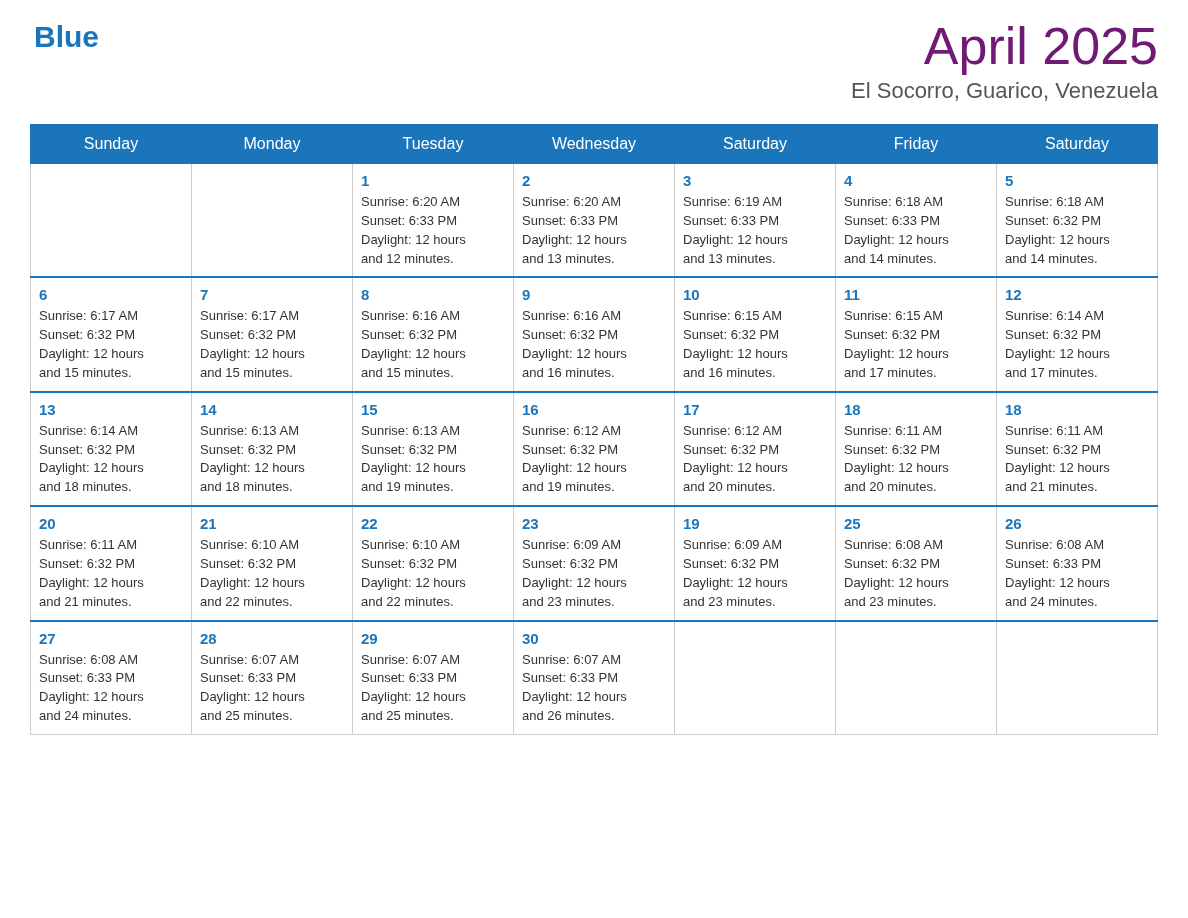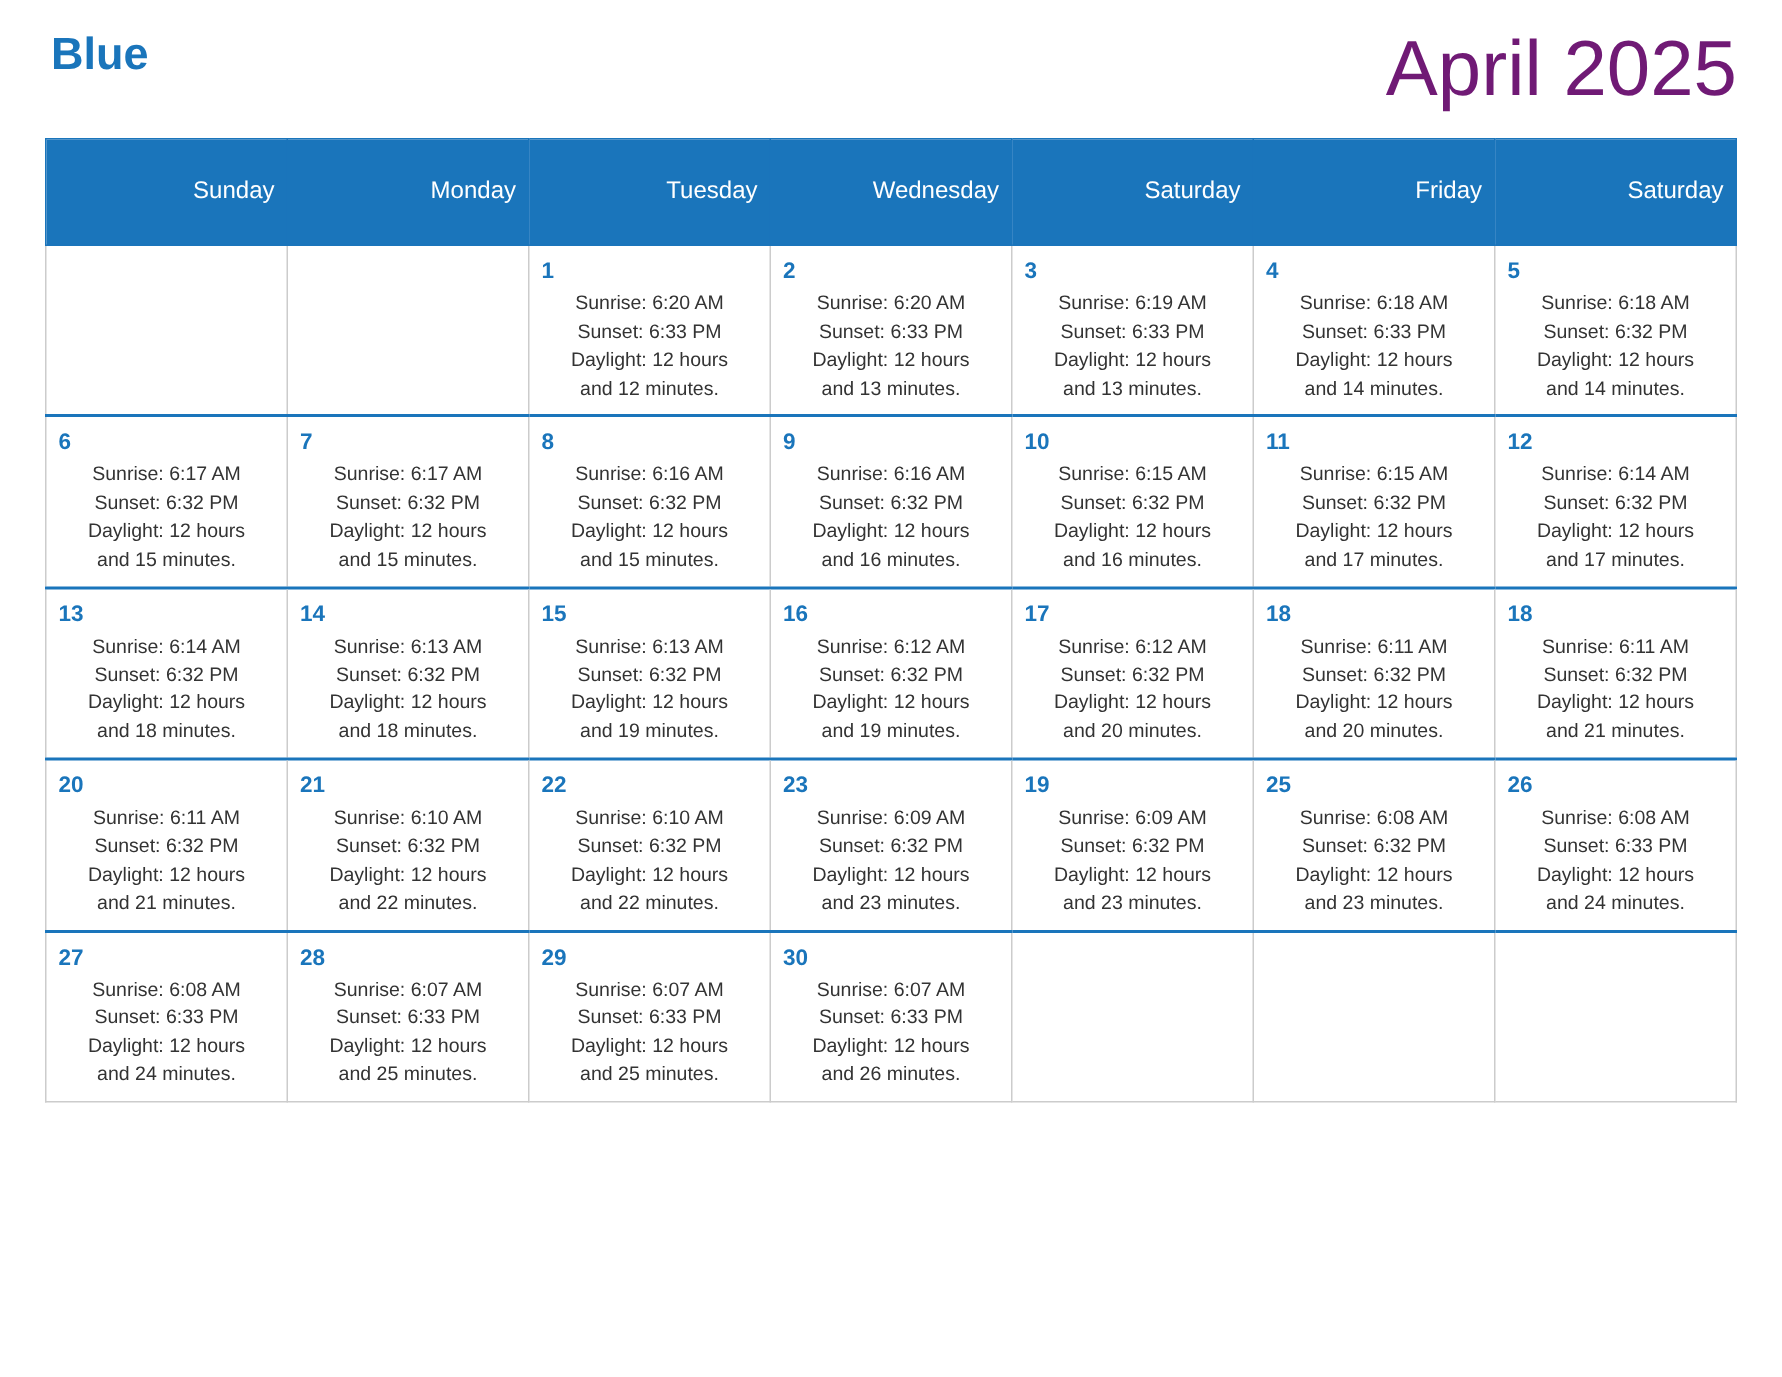--- a/index.html
+++ b/index.html
@@ -38,22 +38,22 @@
       color: #555;
       margin-top: 6px;
     }
     .calendar {
       width: 100%;
       border-collapse: collapse;
     }
     .calendar th {
       background: #1a75bb;
       color: #fff;
-      padding: 26px 8px;
-      text-align: right;
+      padding: 10px 8px;
+      text-align: center;
       font-size: 16px;
       font-weight: normal;
       border: 1px solid #1a75bb;
     }
     .calendar td {
       vertical-align: top;
       padding: 8px 8px;
       border: 1px solid #ccc;
       width: 14.28%;
       min-height: 100px;
@@ -64,40 +64,40 @@
       font-size: 15px;
       color: #1a75bb;
       font-weight: bold;
       display: block;
       margin-bottom: 4px;
     }
     .day-info {
       color: #333;
       font-size: 13px;
       line-height: 1.45;
-      text-align: center;
     }
     .empty-cell {
       background: #fff;
     }
     .row-divider td {
       border-top: 2px solid #1a75bb;
     }
   </style>
 </head>
 <body>
 
 <div class="header">
   <div class="logo">
     <div>
       <span style="font-size:30px;font-weight:bold;color:#1a75bb;margin-left:4px;">Blue</span>
     </div>
   </div>
   <div class="title-section">
     <div class="month-title">April 2025</div>
+    <div class="location">El Socorro, Guarico, Venezuela</div>
   </div>
 </div>
 
 <table class="calendar">
   <thead>
     <tr>
     <th>Sunday</th>
         <th>Monday</th>
         <th>Tuesday</th>
         <th>Wednesday</th>

